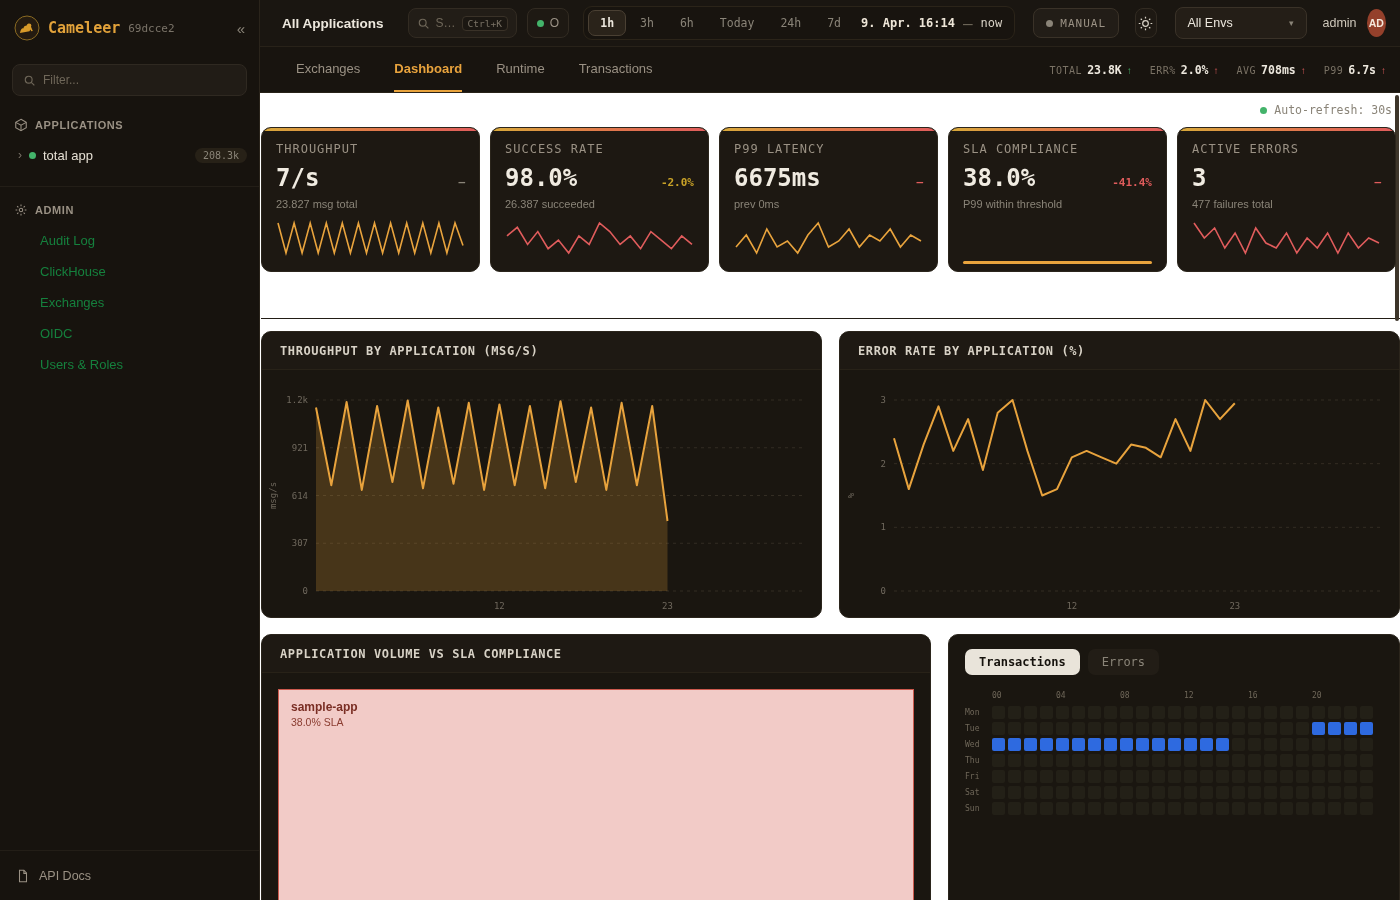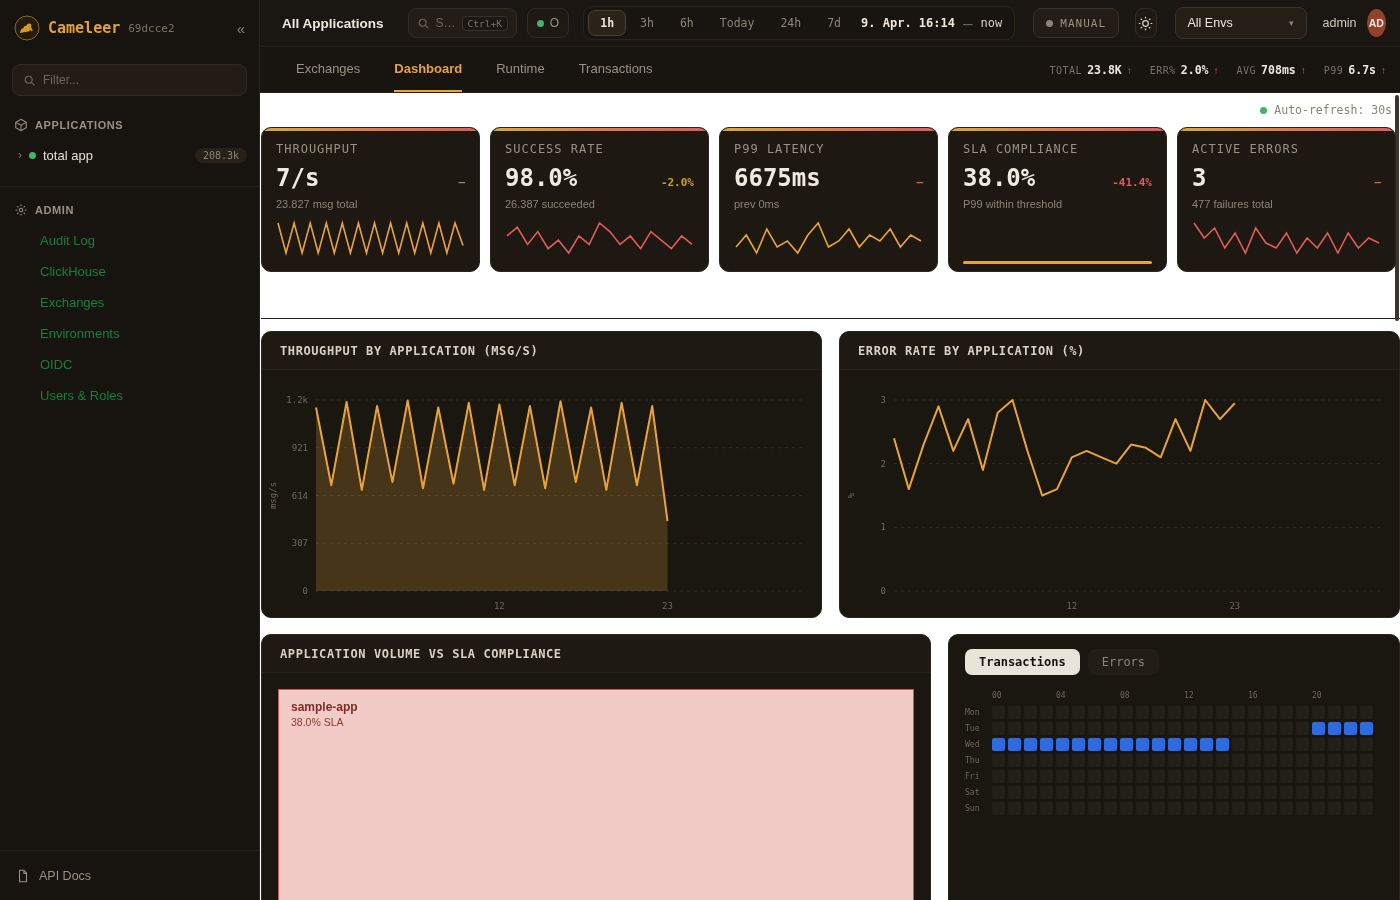--- a/index.html
+++ b/index.html
@@ -189,21 +189,20 @@
               <circle cx="8" cy="8" r="2"></circle>
               <path d="M8 1.8v2M8 12.2v2M1.8 8h2M12.2 8h2M3.6 3.6l1.4 1.4M11 11l1.4 1.4M12.4 3.6L11 5M5 11l-1.4 1.4"></path>
             </svg>
         </span>
         <span>ADMIN</span>
       </div>
       <nav id="admin-items">
           <div class="sb-admin-item">Audit Log</div>
           <div class="sb-admin-item">ClickHouse</div>
           <div class="sb-admin-item">Exchanges</div>
-          <div class="sb-admin-item">Environments</div>
           <div class="sb-admin-item">OIDC</div>
           <div class="sb-admin-item">Users &amp; Roles</div>
         </nav>
     </div>
     <div class="sb-footer">
       <span class="icon">
         <svg viewBox="0 0 16 16" width="14" height="14" fill="none" stroke="#9a9184" stroke-width="1.2">
             <path d="M4 1.5h5l3 3V14.5H4z"></path>
             <path d="M9 1.5V5h3"></path>
           </svg>

